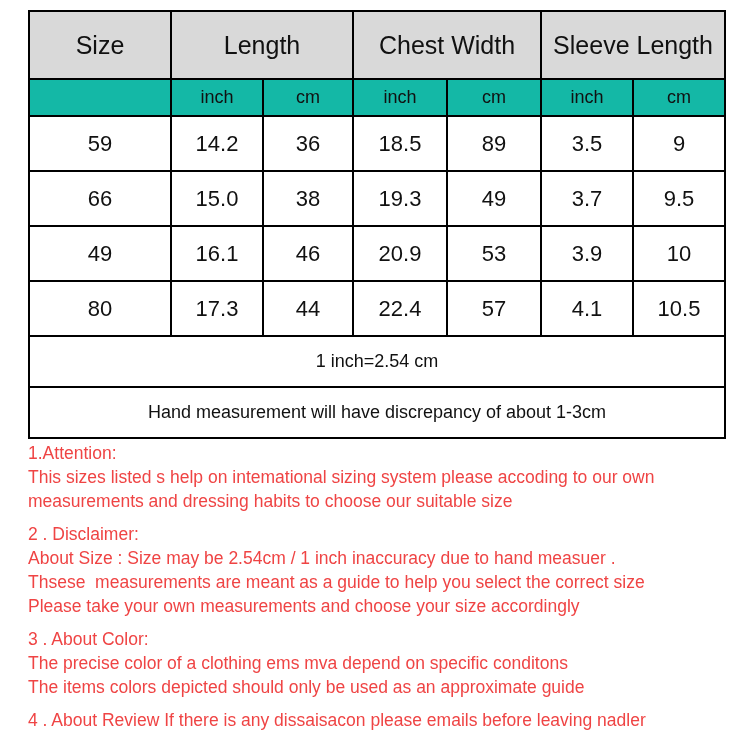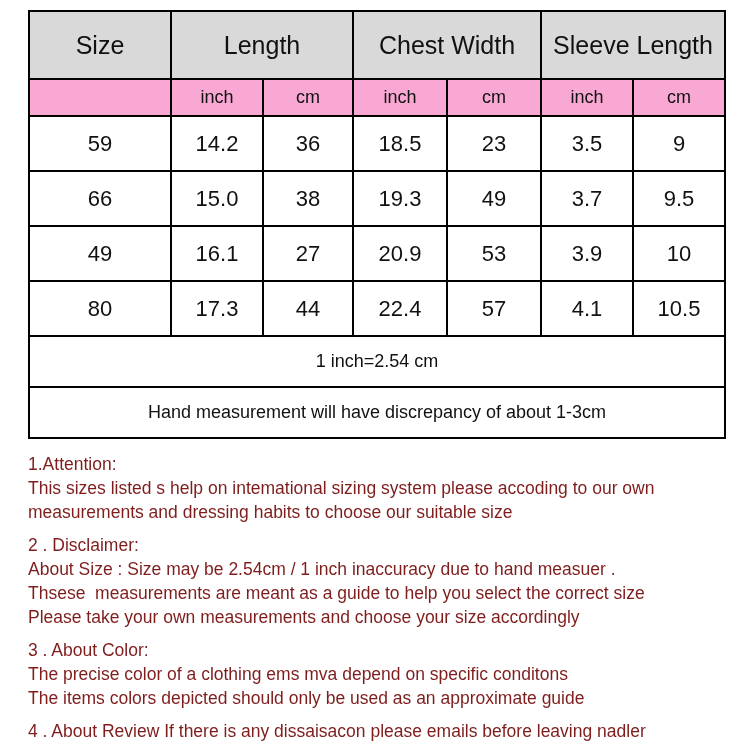--- a/index.html
+++ b/index.html
@@ -22,27 +22,27 @@
   }
   .size-chart th, .size-chart td {
     border: 2px solid #000000;
     text-align: center;
     vertical-align: middle;
     padding: 0;
     font-weight: normal;
     color: #111111;
   }
   .size-chart .hdr  { background: #d9d9d9; font-size: 25px; height: 68px; }
-  .size-chart .sub  { background: #f9a8d4; font-size: 18px; height: 37px; }
+  .size-chart .sub  { background: #14b8a6; font-size: 18px; height: 37px; }
   .size-chart .data td { font-size: 22px; height: 55px; background: #ffffff; }
   .size-chart .foot td { font-size: 18px; height: 51px; background: #ffffff; }
 
   .notes {
-    margin-top: 13px;
-    color: #7f1d1d;
+    margin-top: 2px;
+    color: #ef4444;
     font-size: 17.5px;
     line-height: 24px;
   }
   .note-section { margin-bottom: 9px; }
   .note-line { white-space: pre-wrap; }
 </style>
 </head>
 <body>
 
 <div class="page">
@@ -74,39 +74,39 @@
       <td class="sub">cm</td>
       <td class="sub">inch</td>
       <td class="sub">cm</td>
     </tr>
 
     <tr class="data">
       <td>59</td>
       <td>14.2</td>
       <td>36</td>
       <td>18.5</td>
-      <td>23</td>
+      <td>89</td>
       <td>3.5</td>
       <td>9</td>
     </tr>
 
     <tr class="data">
       <td>66</td>
       <td>15.0</td>
       <td>38</td>
       <td>19.3</td>
       <td>49</td>
       <td>3.7</td>
       <td>9.5</td>
     </tr>
 
     <tr class="data">
       <td>49</td>
       <td>16.1</td>
-      <td>27</td>
+      <td>46</td>
       <td>20.9</td>
       <td>53</td>
       <td>3.9</td>
       <td>10</td>
     </tr>
 
     <tr class="data">
       <td>80</td>
       <td>17.3</td>
       <td>44</td>

